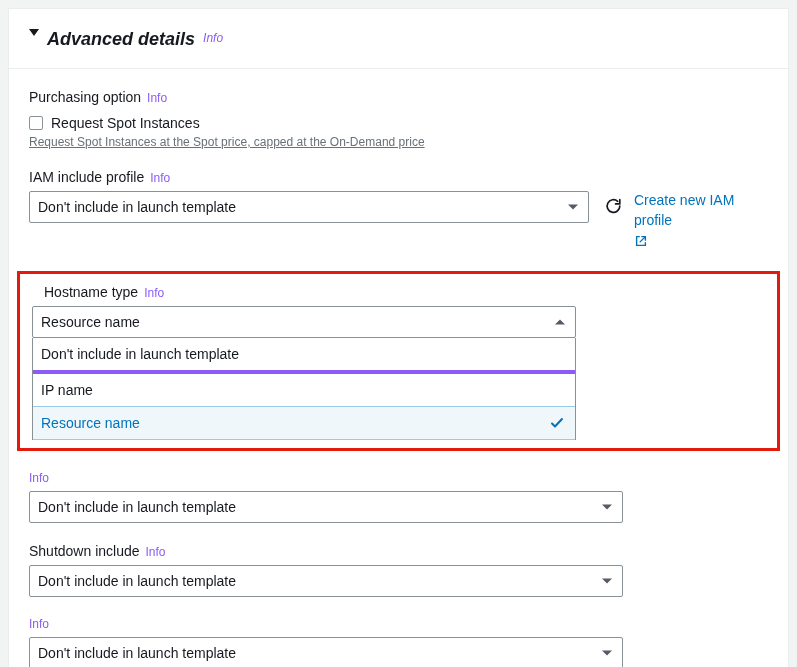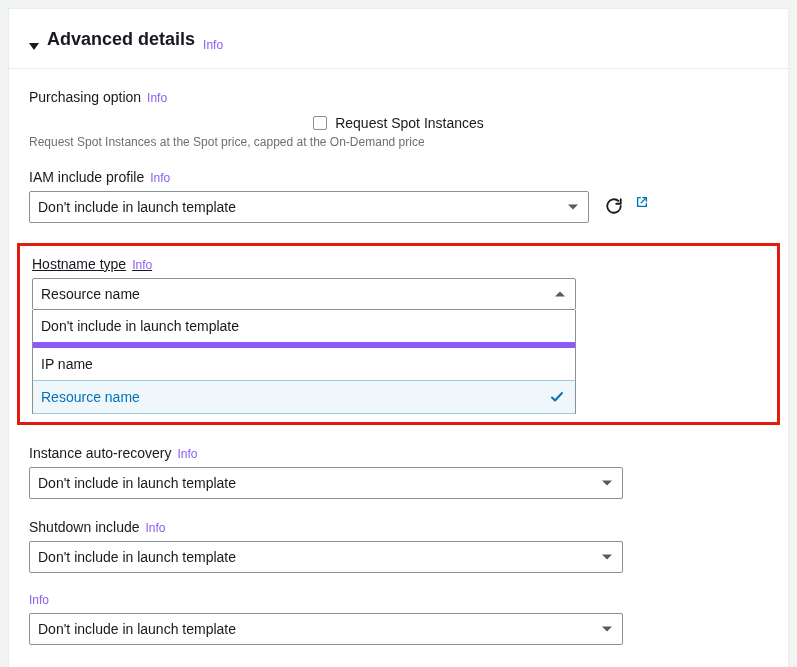--- a/index.html
+++ b/index.html
@@ -10,22 +10,23 @@
     background: #f2f3f3;
     padding: 8px;
   }
   .panel {
     background: #fff;
     border: 1px solid #eaeded;
     width: 781px;
   }
   .section-header {
     display: flex;
-    align-items: flex-end;
+    align-items: flex-start;
     padding: 20px 20px 18px 20px;
+    font-style: italic;
   }
   .caret-down {
     width: 0; height: 0;
     border-left: 5px solid transparent;
     border-right: 5px solid transparent;
     border-top: 7px solid #16191f;
     margin-right: 8px;
     cursor: pointer;
   }
   .section-title {
@@ -54,35 +55,35 @@
   .label {
     font-size: 14px;
     color: #16191f;
     margin-right: 6px;
     text-align: right;
   }
   .checkbox-row {
     display: flex;
     align-items: center;
     margin-top: 10px;
-    justify-content: center;
   }
   .checkbox {
     width: 14px; height: 14px;
     border: 1px solid #879196;
     border-radius: 2px;
     margin-right: 8px;
     cursor: pointer;
     background: #fff;
   }
   .checkbox-label { font-size: 14px; cursor: pointer; }
   .helper-text {
     font-size: 12px;
     color: #687078;
     margin-top: 4px;
+    text-decoration: underline;
   }
   .select {
     position: relative;
     width: 560px;
     height: 32px;
     border: 1px solid #879196;
     border-radius: 2px;
     background: #fff;
     display: flex;
     align-items: center;
@@ -123,36 +124,36 @@
   .ext-icon {
     display: inline-block;
     width: 14px; height: 14px;
     margin-top: 4px;
   }
   .highlight-box {
     border: 3px solid #e31b0c;
     padding: 10px 8px 8px 8px;
     margin: 0 -12px 20px -12px;
   }
-  .highlight-box .label-row { margin-left: 4px; text-decoration: underline; }
+  .highlight-box .label-row { margin-left: 16px; }
   .highlight-box .select { width: 544px; margin-left: 4px; }
   .dropdown-list {
     width: 544px;
     margin-left: 4px;
     border-left: 1px solid #879196;
     border-right: 1px solid #879196;
     border-bottom: 1px solid #879196;
     background: #fff;
   }
   .dropdown-option {
     padding: 8px 30px 8px 8px;
     font-size: 14px;
     cursor: pointer;
     position: relative;
-    border-top: 6px solid #8b5cf6;
+    border-top: 4px solid #8b5cf6;
   }
   .dropdown-option:first-child { border-top: none; }
   .dropdown-option.selected {
     background: #f0f7fb;
     color: #0073bb;
     border-top: 1px solid #99cbe4;
     border-bottom: 1px solid #99cbe4;
     margin-bottom: -1px;
   }
   .check-icon {
@@ -198,20 +199,21 @@
             <span>Don't include in launch template</span>
             <span class="select-caret down"></span>
           </div>
         </div>
         <div class="side-actions">
           <svg class="refresh-icon" viewBox="0 0 16 16" fill="none" stroke="#16191f" stroke-width="1.6">
             <path d="M14 8a6 6 0 1 1-2-4.47" stroke-linecap="round"></path>
             <path d="M14 2v4h-4" stroke-linecap="round" stroke-linejoin="round"></path>
           </svg>
           <div>
+            <span class="link">Create new IAM profile</span>
             <svg class="ext-icon" viewBox="0 0 16 16" fill="none" stroke="#0073bb" stroke-width="1.6">
               <path d="M6 3H3v10h10v-3" stroke-linecap="round" stroke-linejoin="round"></path>
               <path d="M9 3h4v4" stroke-linecap="round" stroke-linejoin="round"></path>
               <path d="M13 3L7 9" stroke-linecap="round"></path>
             </svg>
           </div>
         </div>
       </div>
     </div>
 
@@ -231,21 +233,20 @@
           <span>Resource name</span>
           <svg class="check-icon" viewBox="0 0 16 16" fill="none" stroke="#0073bb" stroke-width="2">
             <path d="M3 8.5l3 3L13 4" stroke-linecap="round" stroke-linejoin="round"></path>
           </svg>
         </div>
       </div>
     </div>
 
     <div class="field-block">
       <div class="label-row">
-        <span class="label">Instance auto-recovery</span>
         <span class="info-link">Info</span>
       </div>
       <div class="select" style="width:594px">
         <span>Don't include in launch template</span>
         <span class="select-caret down"></span>
       </div>
     </div>
 
     <div class="field-block">
       <div class="label-row">

